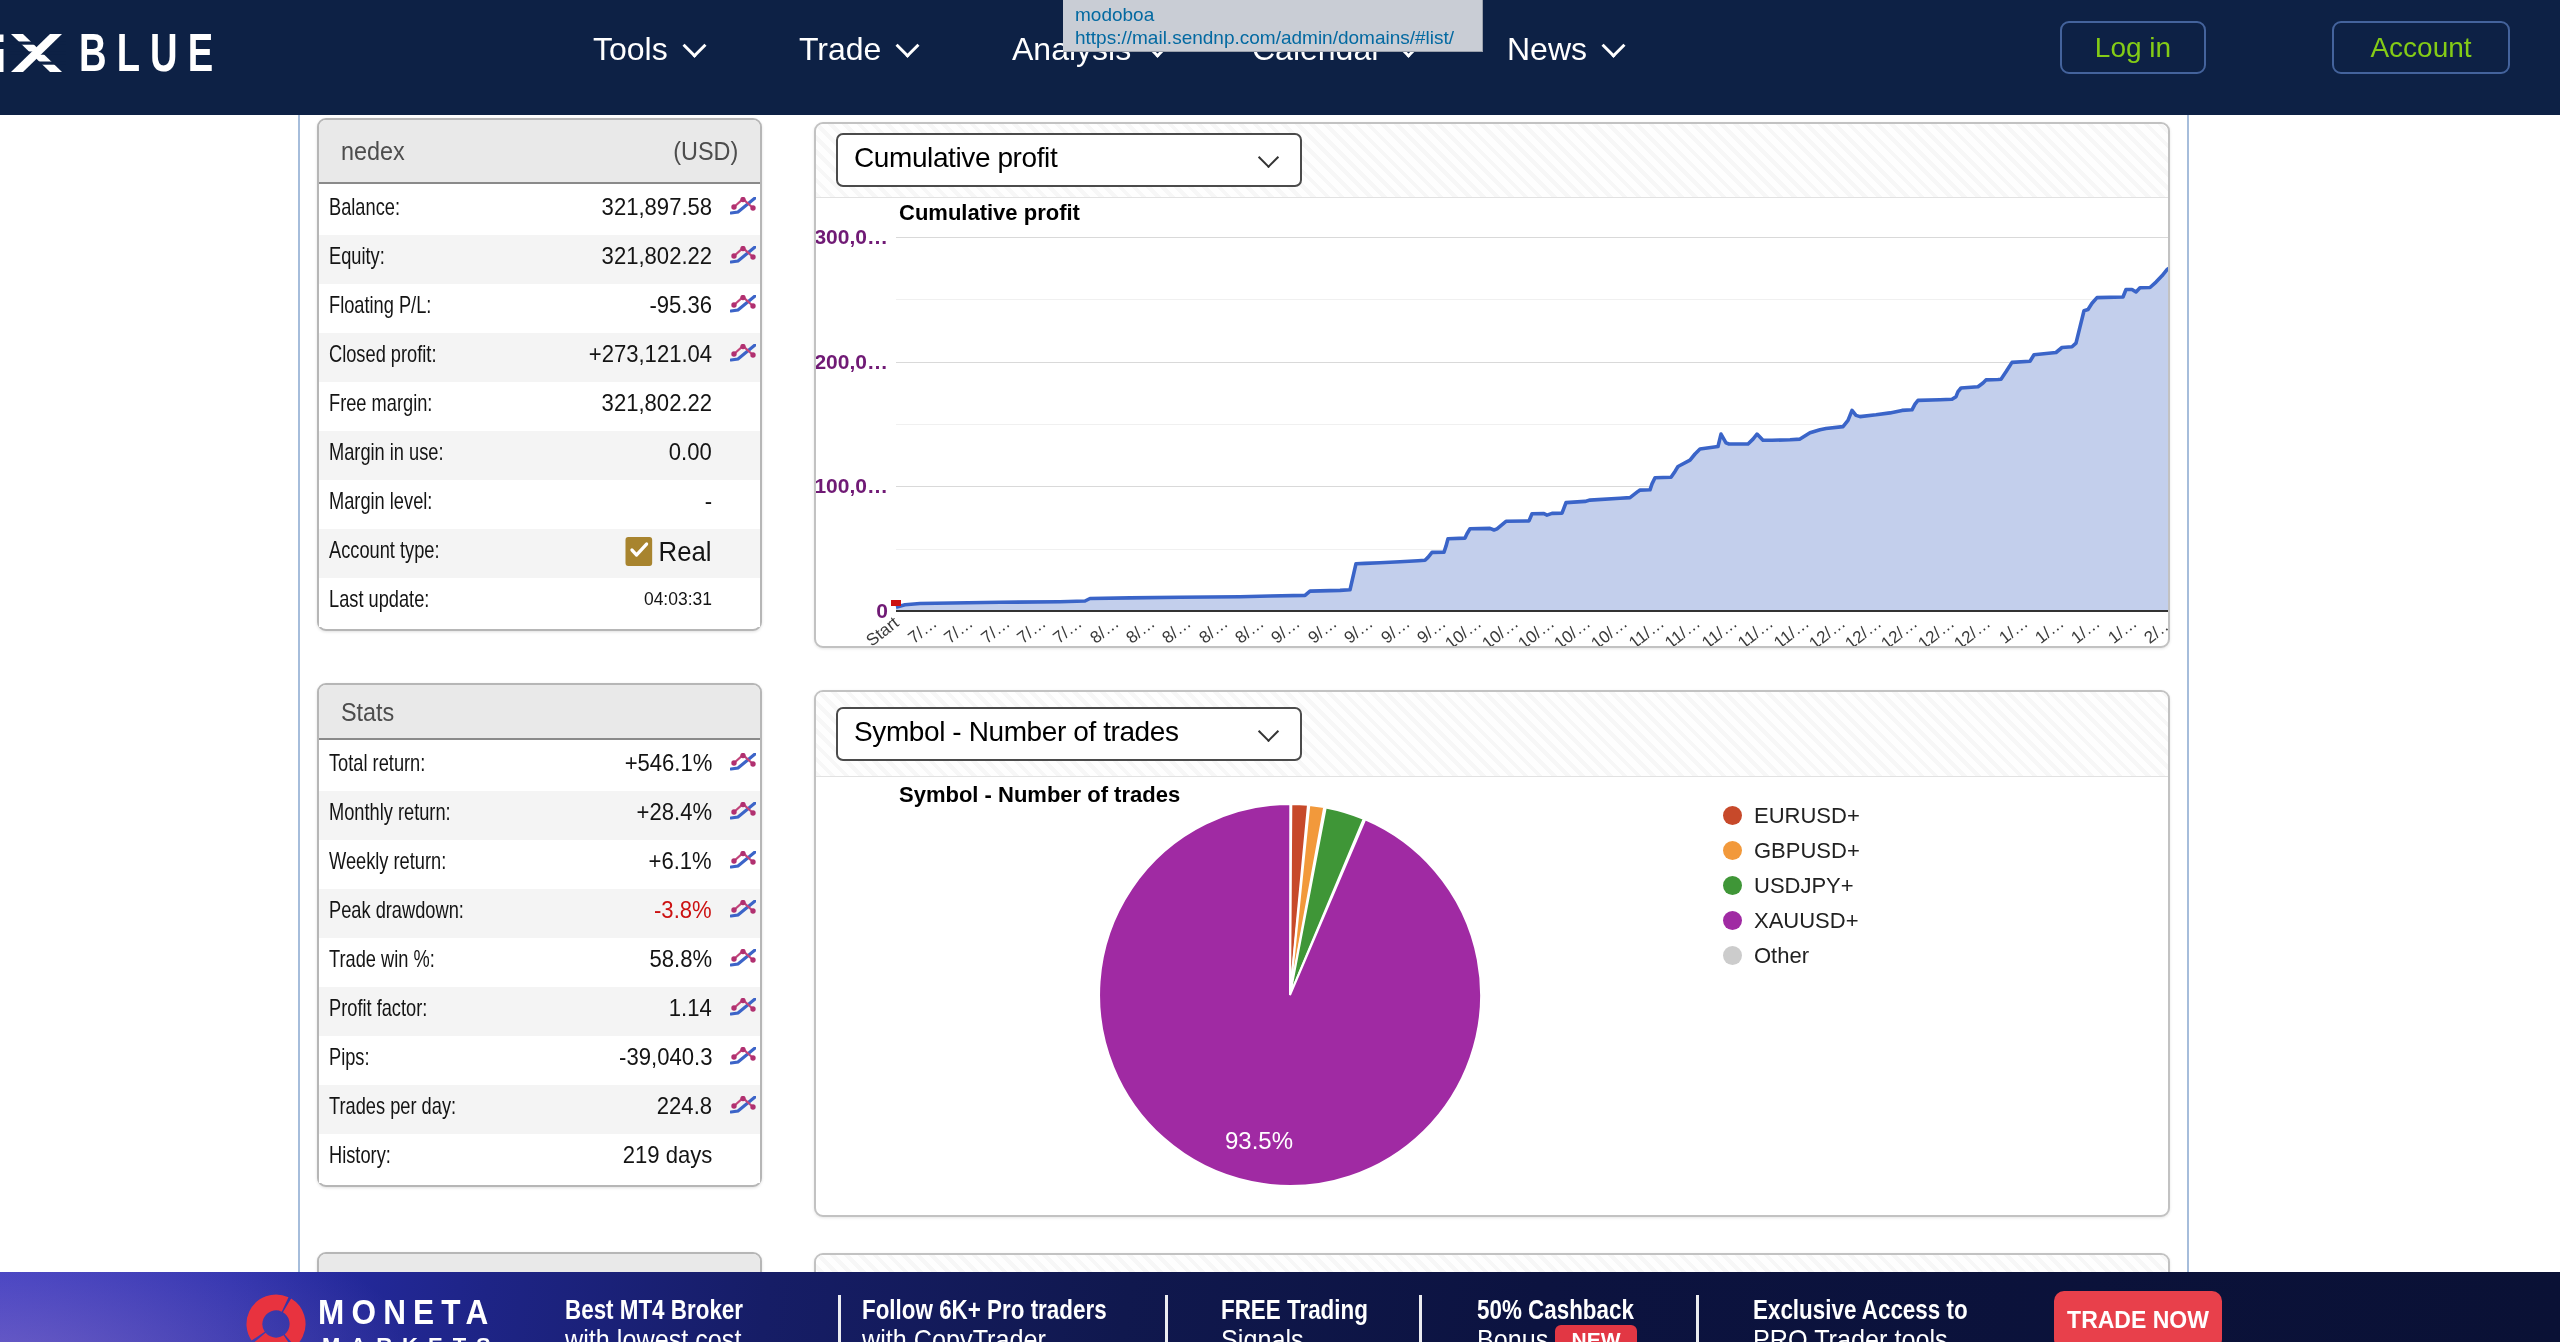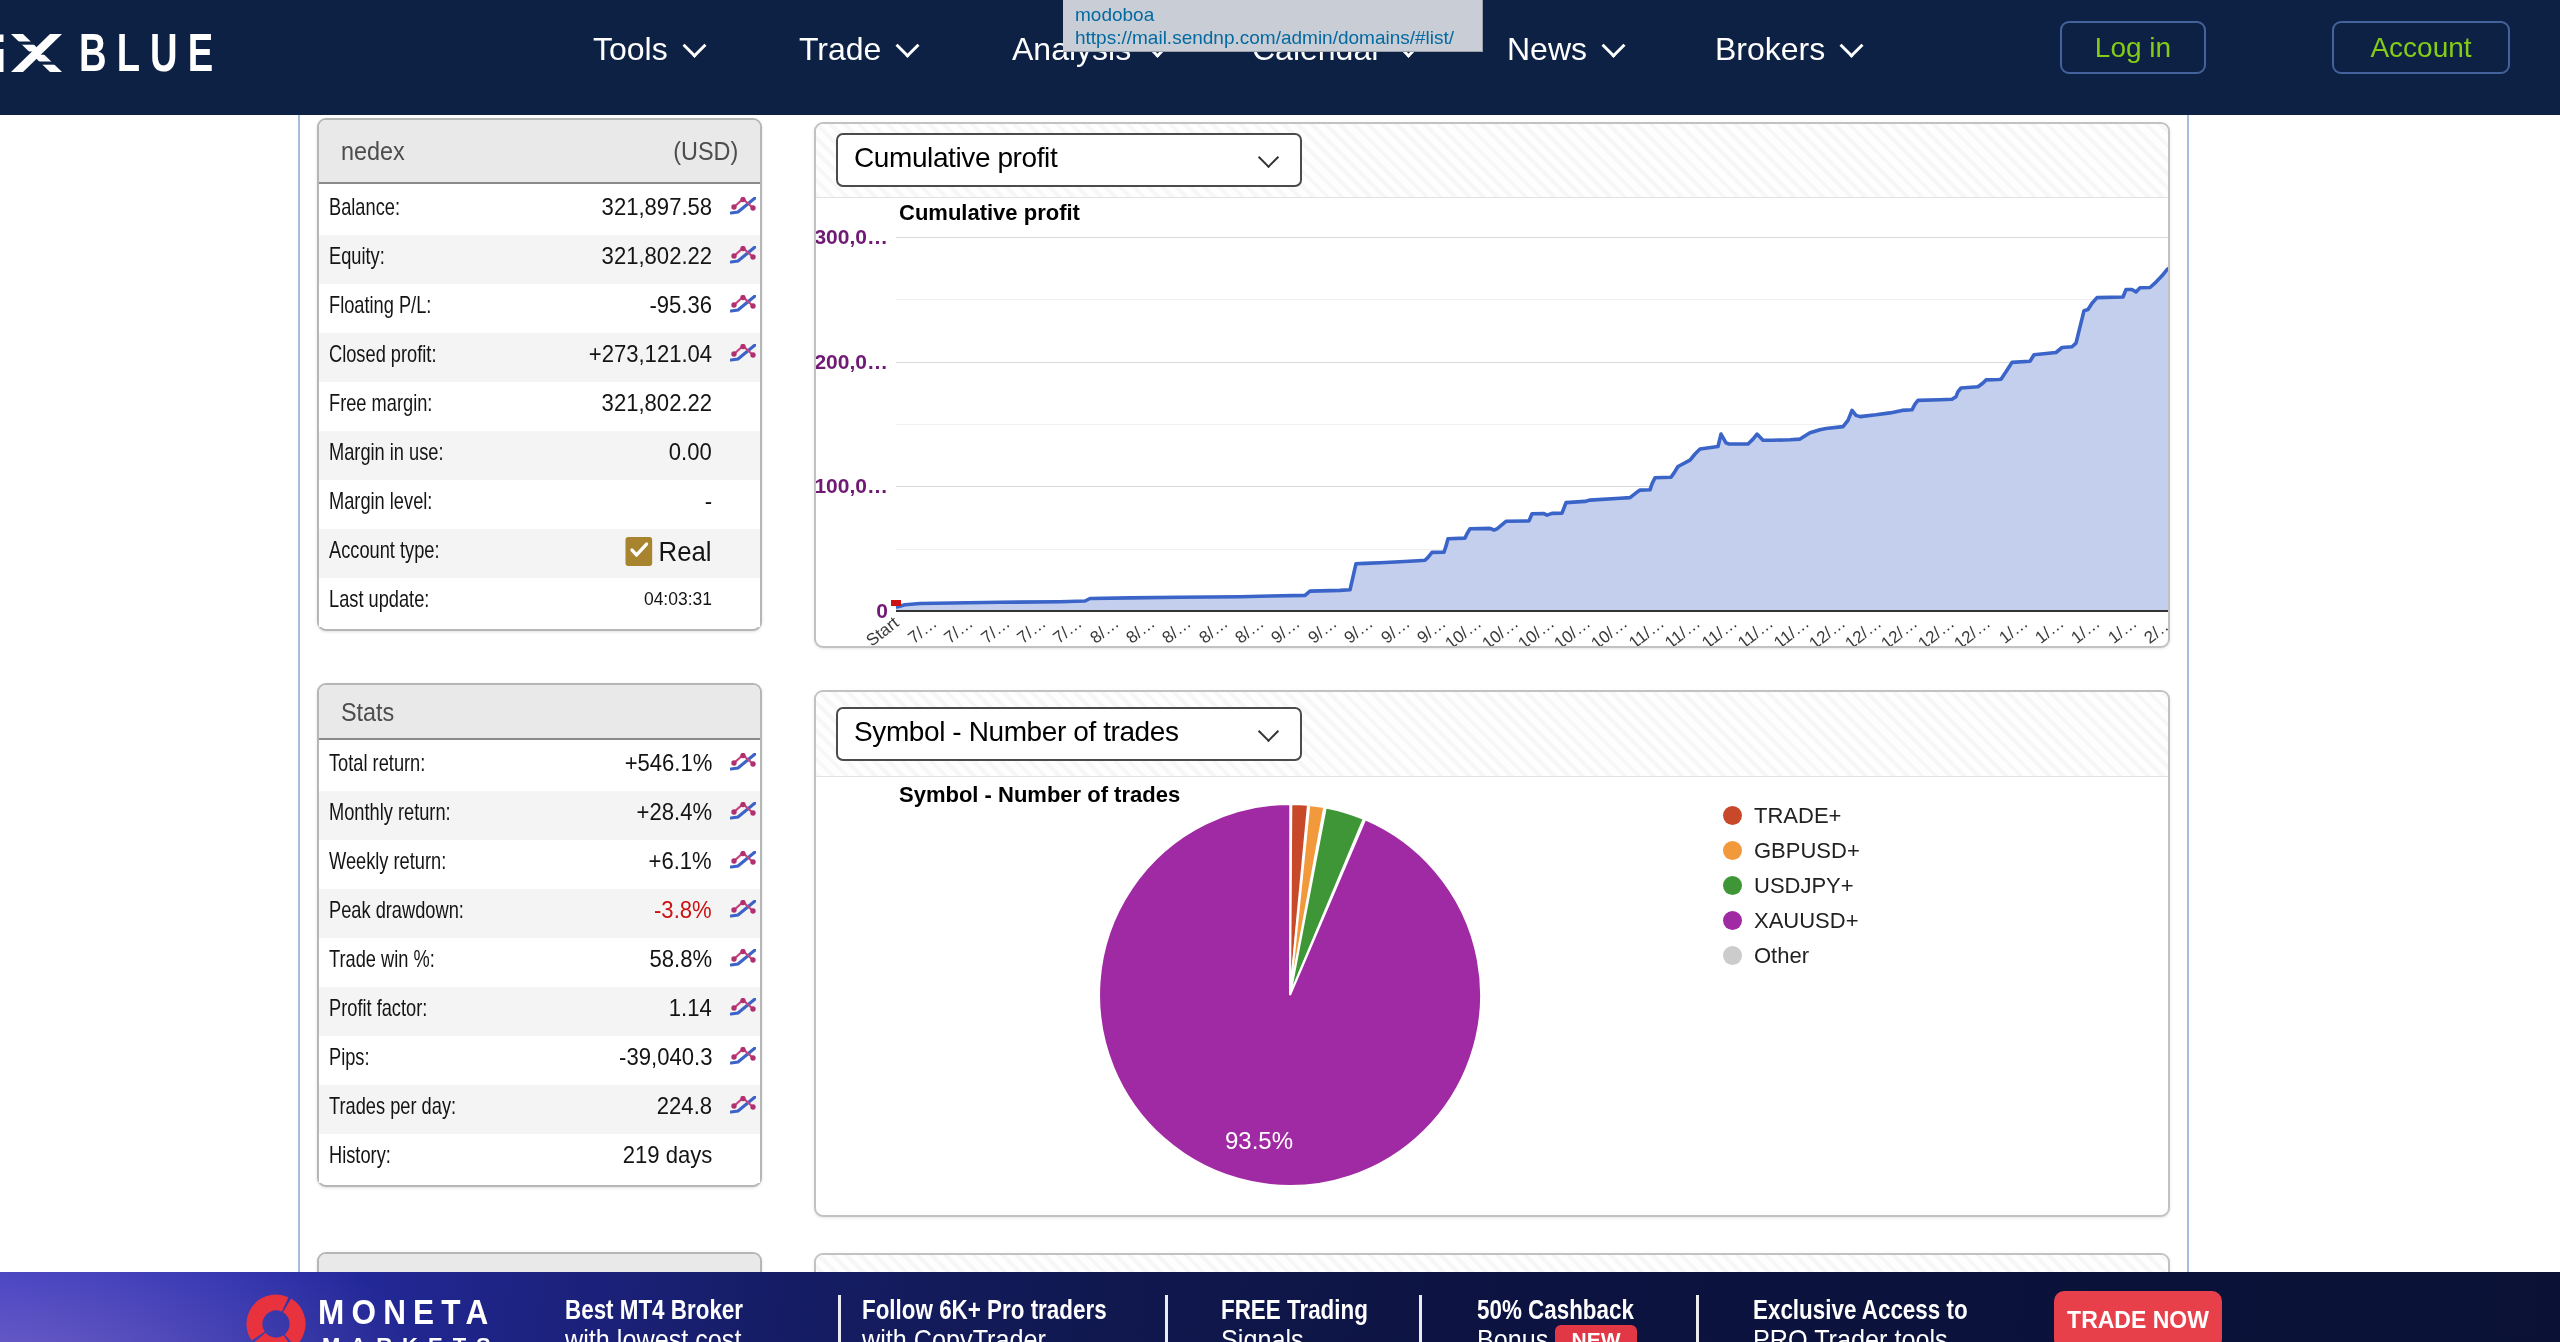--- a/index.html
+++ b/index.html
@@ -86,21 +86,20 @@
         <rect x="8" y="61.5" width="58" height="3.2" fill="#0d2145"></rect>
         <path d="M50,34 L62,34 L23,72 L11,72 Z" fill="#fff"></path>
       </g>
     </svg>
   <div class="nitem" style="left:79px;font-weight:bold;font-size:53px;letter-spacing:14px;transform:scaleX(0.72);transform-origin:0 50%;line-height:106px;">BLUE</div>
   <div class="nitem" style="left:593px;">Tools<span class="chev"></span></div>
   <div class="nitem" style="left:799px;">Trade<span class="chev"></span></div>
   <div class="nitem" style="left:1012px;">Analysis<span class="chev"></span></div>
   <div class="nitem" style="left:1252px;">Calendar<span class="chev"></span></div>
   <div class="nitem" style="left:1507px;">News<span class="chev"></span></div>
-  <div class="nitem" style="left:1715px;">Brokers<span class="chev"></span></div>
   <div class="nbtn" style="left:2060px;width:146px;line-height:50px;">Log in</div>
   <div class="nbtn" style="left:2332px;width:178px;line-height:50px;">Account</div>
 </div>
 
 <div id="tip">
   <div style="position:absolute;left:12px;top:4px;">modoboa</div>
   <div style="position:absolute;left:12px;top:27px;">https://mail.sendnp.com/admin/domains/#list/</div>
 </div>
 
 <div class="vline" style="left:298px;"></div>
@@ -355,21 +354,21 @@
     </div>
   <div class="ctitle" style="left:83px;top:90px;">Symbol - Number of trades</div>
   <svg class="abs" style="left:-2px;top:-2px;" width="1356" height="527" viewBox="814 690 1356 527">
     <path d="M1290,995 L1291.3,804.0 A191,191 0 0 1 1308.0,804.8 Z" fill="#c7492a" stroke="#ffffff" stroke-width="2"></path>
       <path d="M1290,995 L1309.3,805.0 A191,191 0 0 1 1324.2,807.1 Z" fill="#f2993b" stroke="#ffffff" stroke-width="2"></path>
       <path d="M1290,995 L1325.8,807.4 A191,191 0 0 1 1363.7,818.8 Z" fill="#3f9637" stroke="#ffffff" stroke-width="2"></path>
       <path d="M1290,995 L1365.2,819.4 A191,191 0 1 1 1290.3,804.0 Z" fill="#a02aa3" stroke="#ffffff" stroke-width="2"></path>
     <text x="1259" y="1149" text-anchor="middle" fill="#ffffff" font-size="24" font-family="Liberation Sans">93.5%</text>
   </svg>
   <div class="ldot" style="left:907px;top:114px;background:#c7492a;"></div>
-    <div class="llab" style="left:938px;top:111px;">TRADE+</div>
+    <div class="llab" style="left:938px;top:111px;">EURUSD+</div>
   <div class="ldot" style="left:907px;top:149px;background:#f2993b;"></div>
     <div class="llab" style="left:938px;top:146px;">GBPUSD+</div>
   <div class="ldot" style="left:907px;top:184px;background:#3f9637;"></div>
     <div class="llab" style="left:938px;top:181px;">USDJPY+</div>
   <div class="ldot" style="left:907px;top:219px;background:#a02aa3;"></div>
     <div class="llab" style="left:938px;top:216px;">XAUUSD+</div>
   <div class="ldot" style="left:907px;top:254px;background:#cccccc;"></div>
     <div class="llab" style="left:938px;top:251px;">Other</div>
 </div>
 

